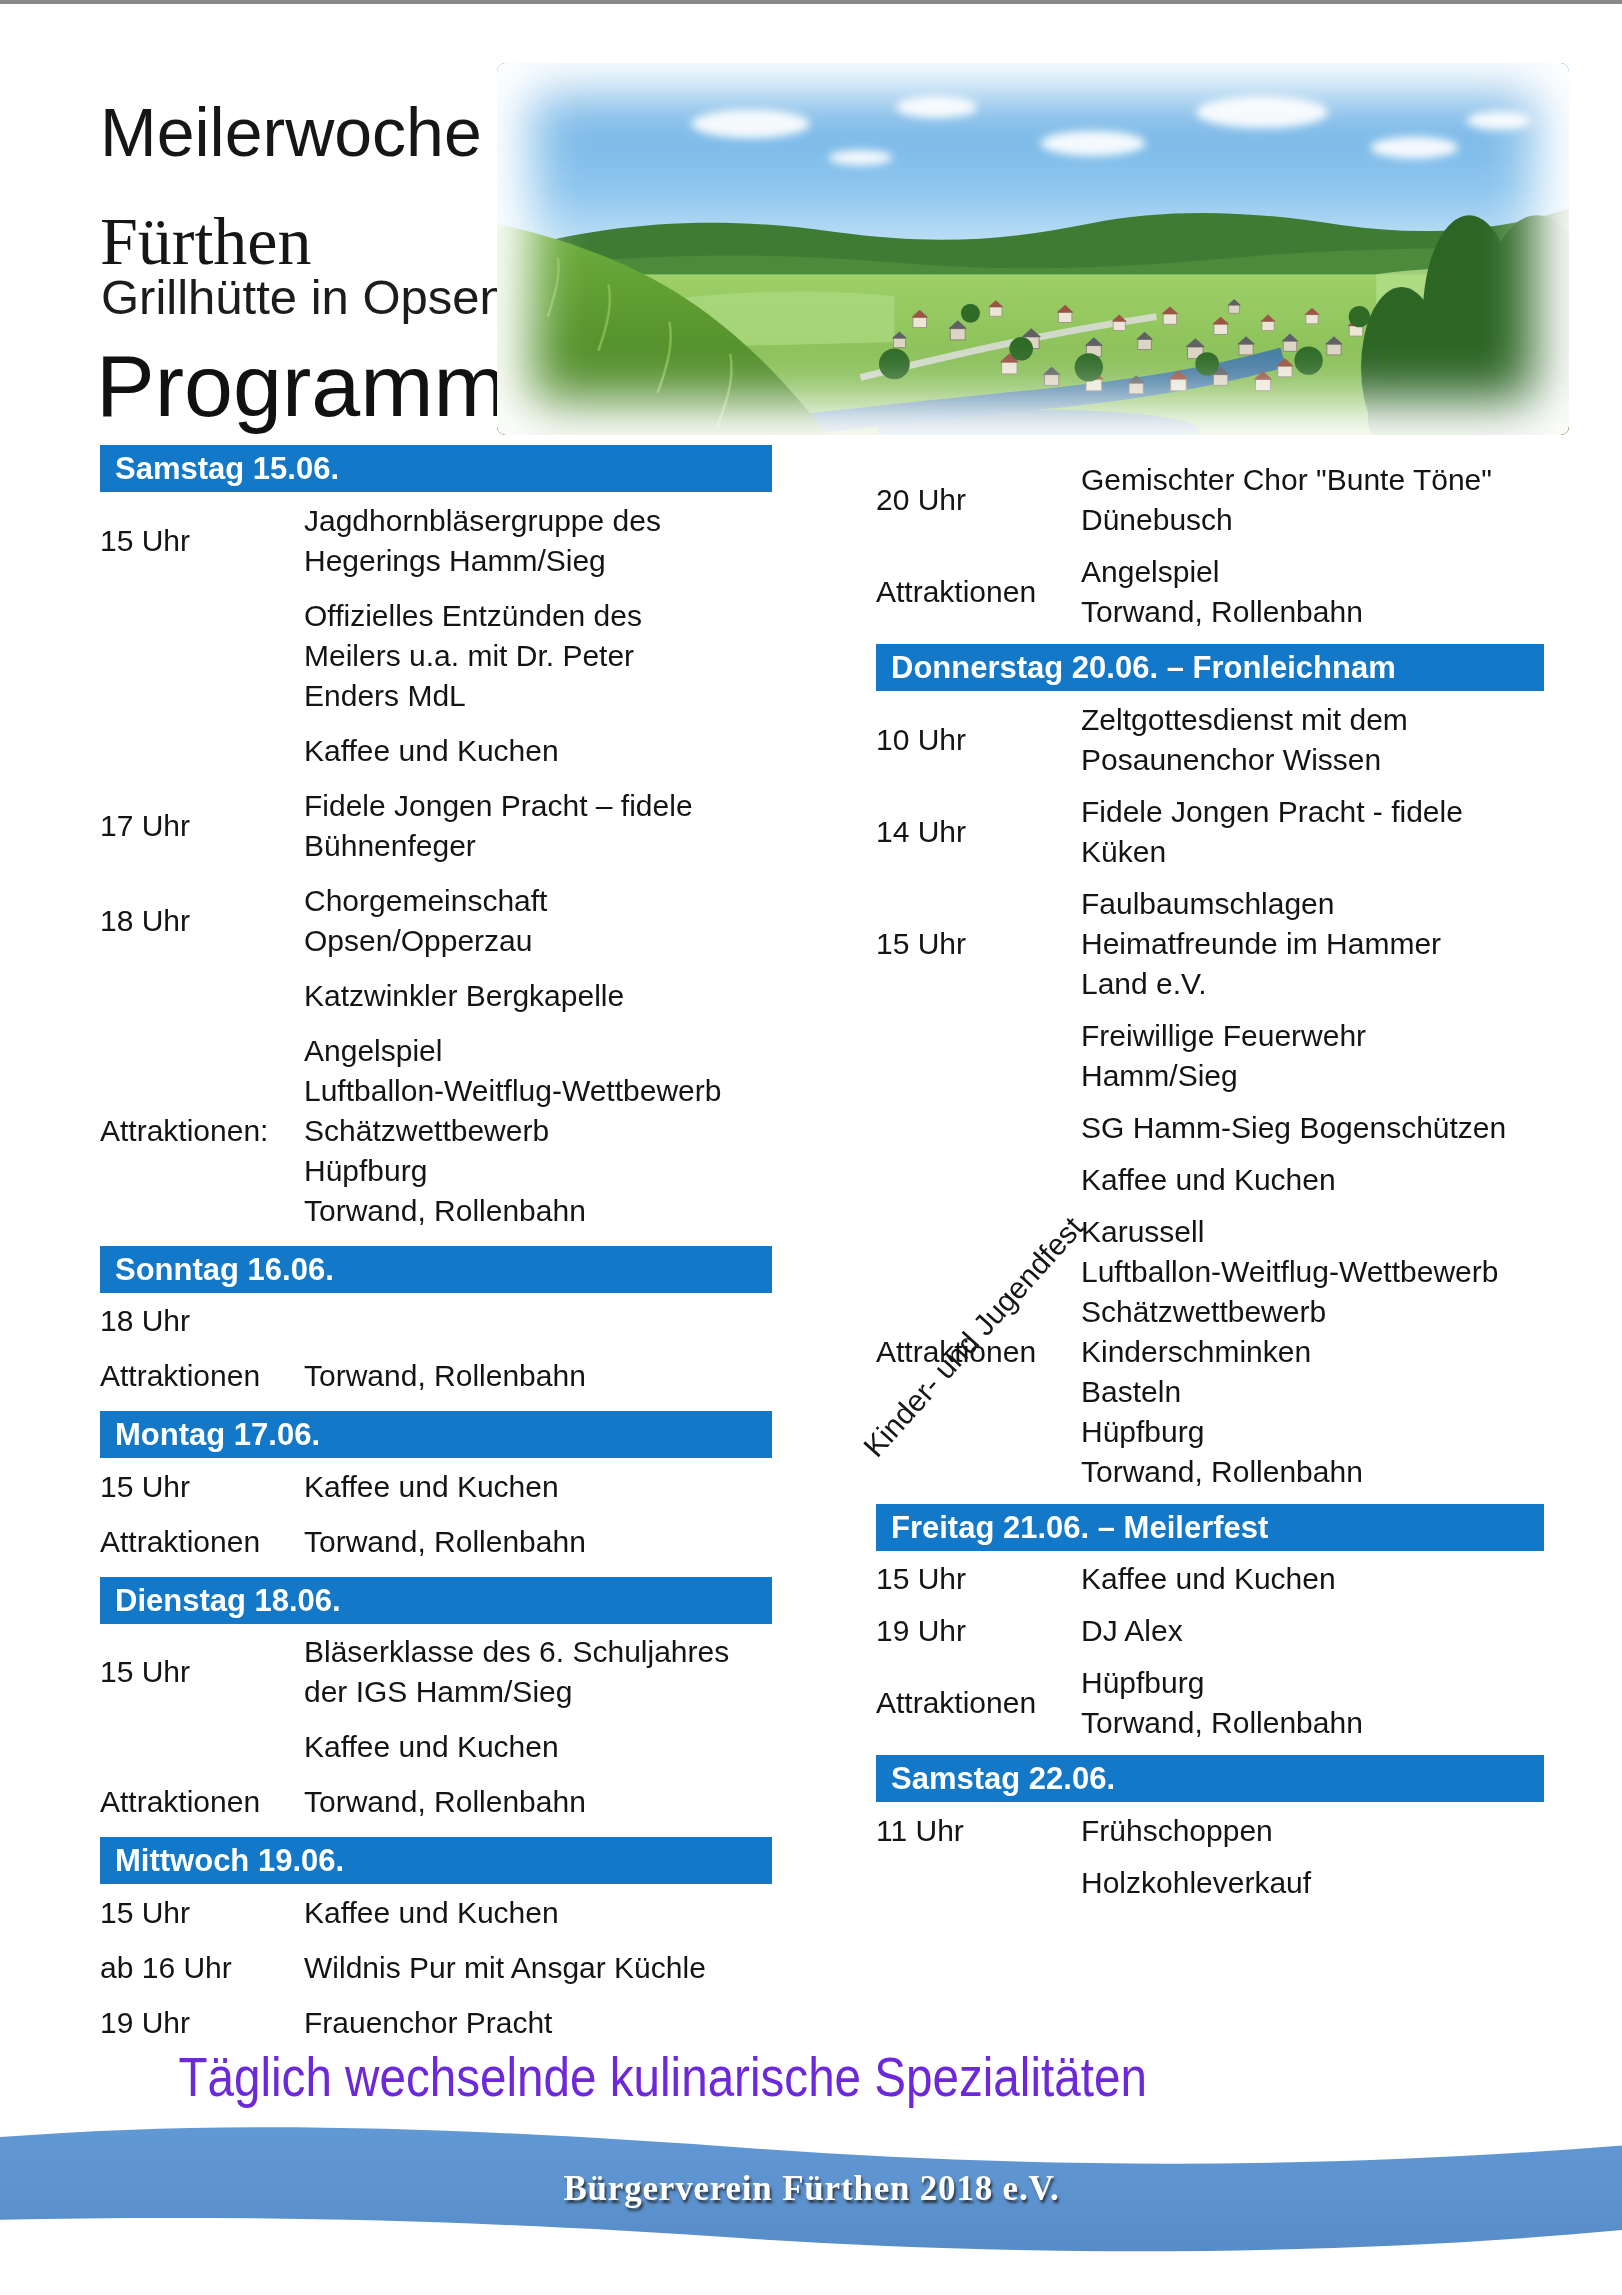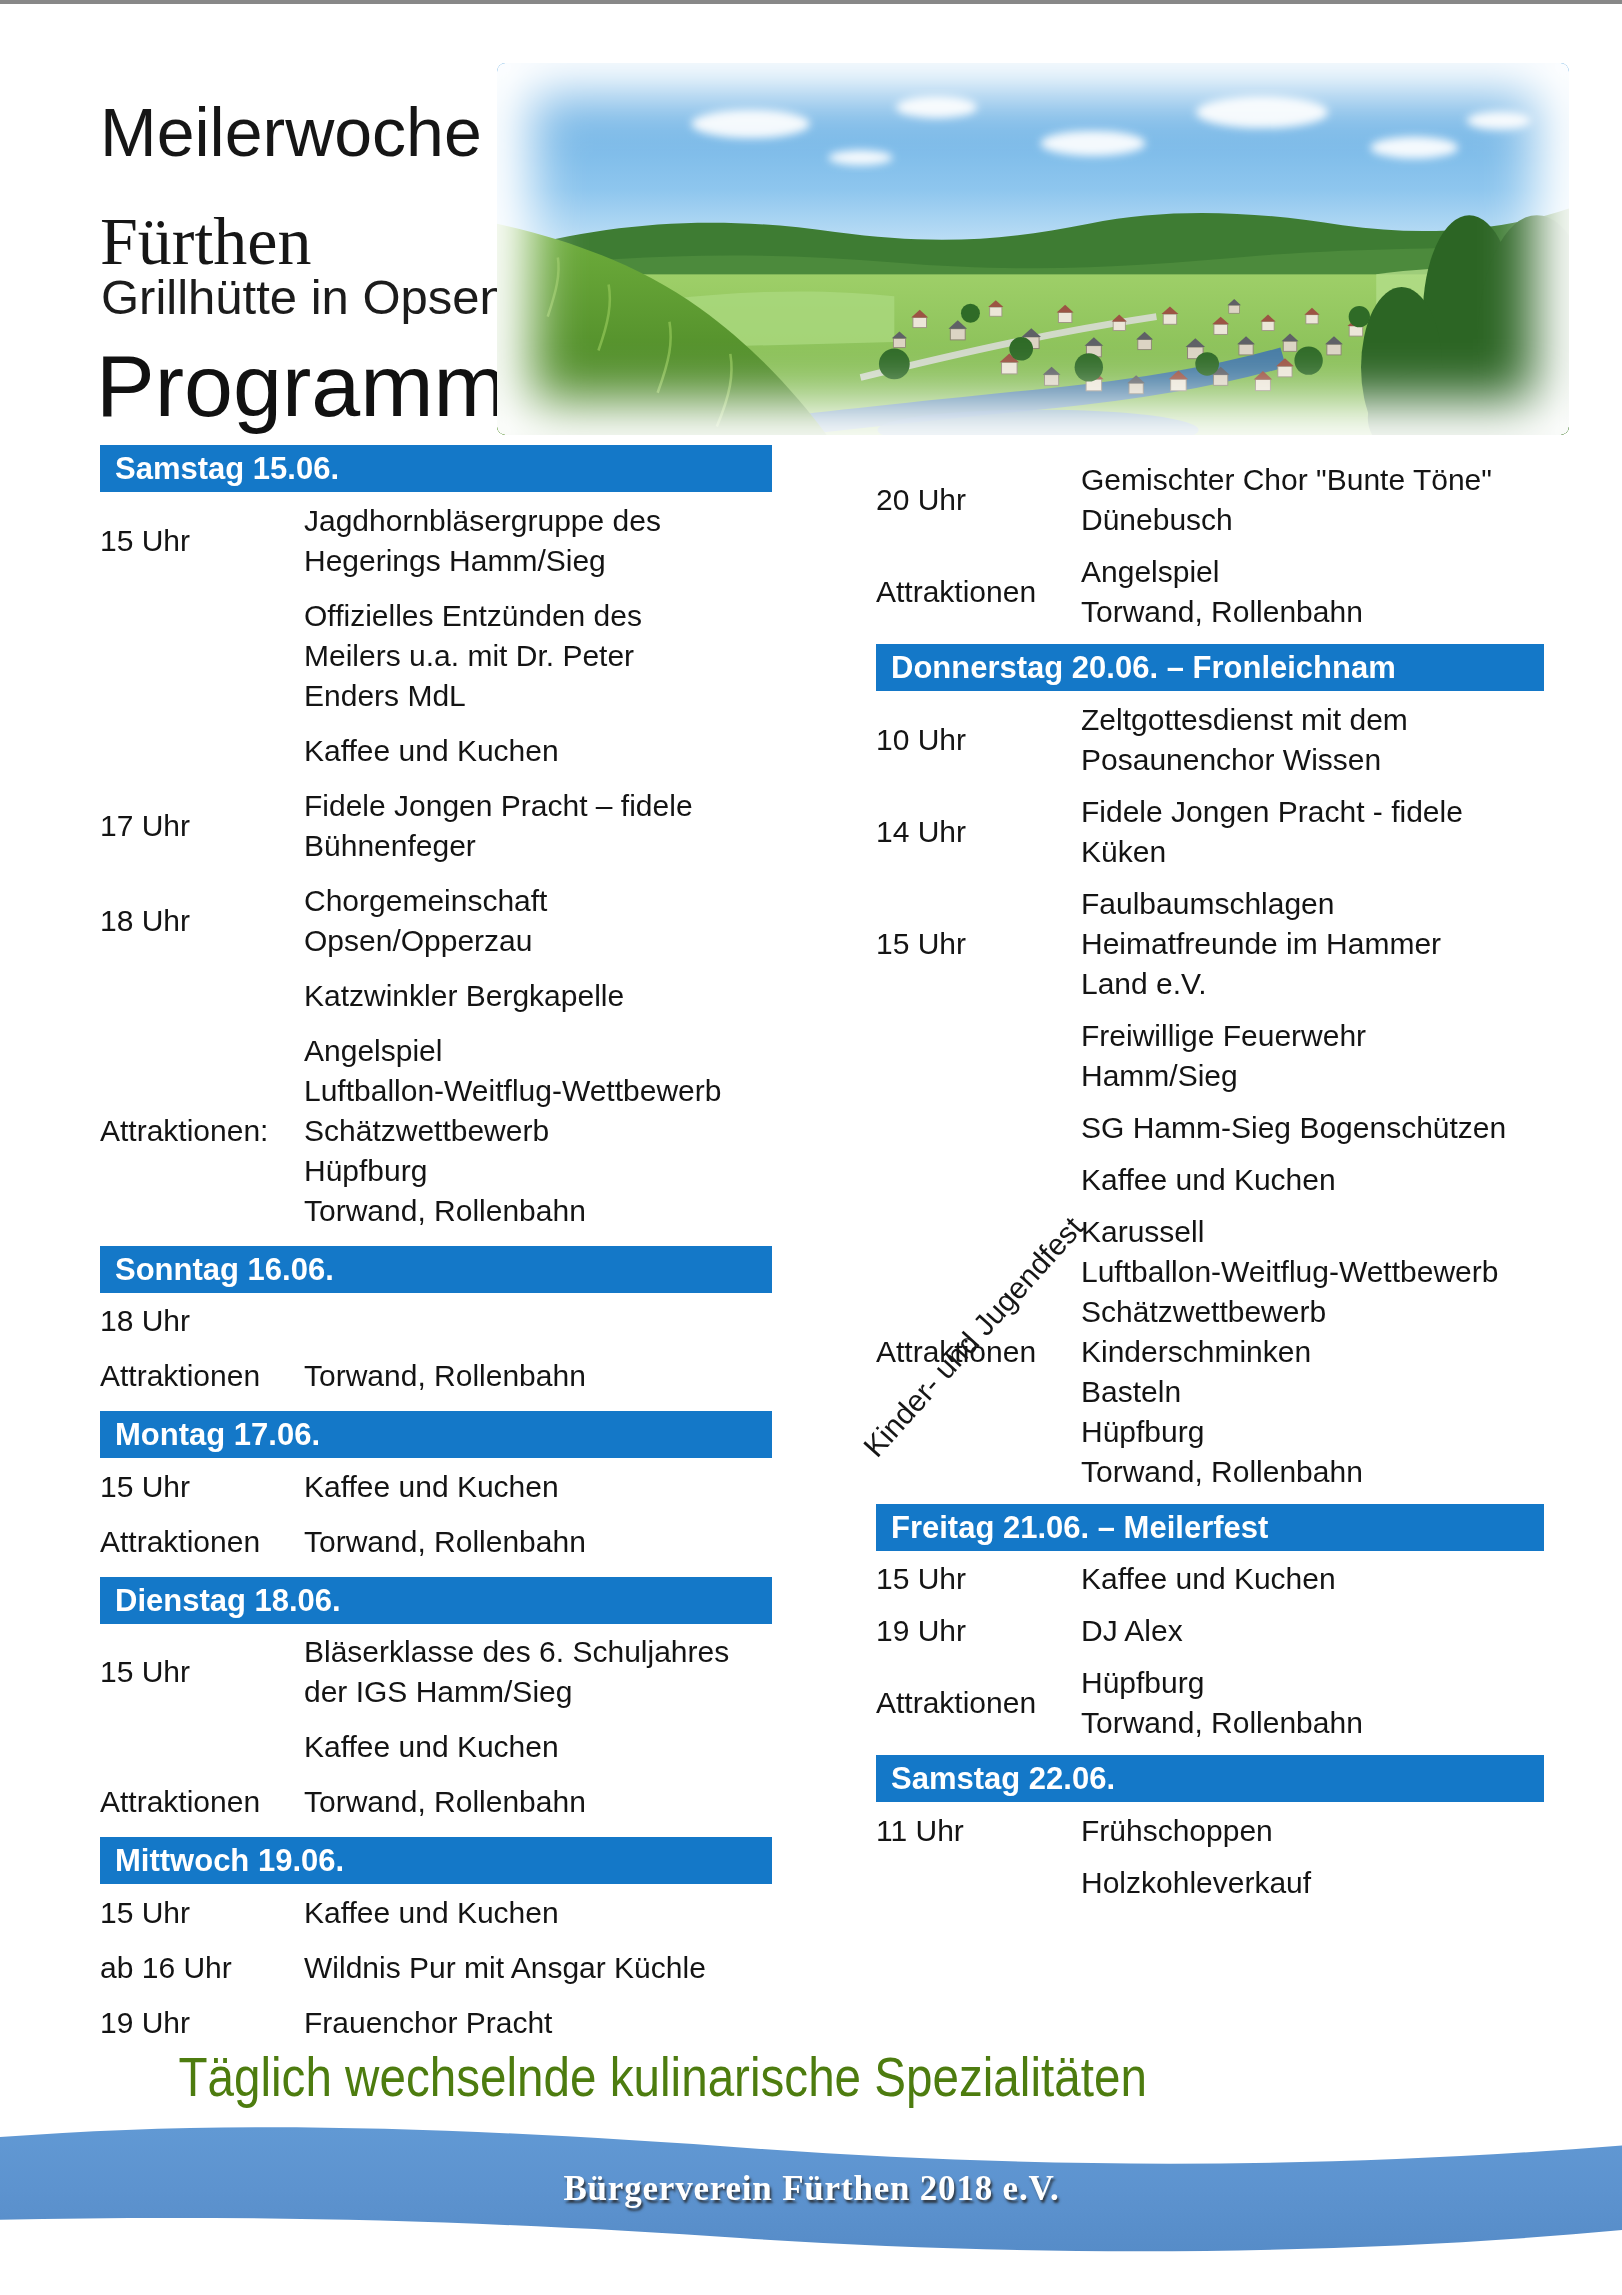--- a/index.html
+++ b/index.html
@@ -53,21 +53,21 @@
   
   .rotated-note{
     position:absolute;left:857px;top:1437px;
     font-size:30px;color:#161616;white-space:nowrap;
     transform:rotate(-48deg);
     transform-origin:0 0;
   }
   
   .culinary{
     position:absolute;left:0;top:2040px;width:1326px;
-    text-align:center;font-size:56px;color:#4d7c0f;white-space:nowrap;
+    text-align:center;font-size:56px;color:#6d28d9;white-space:nowrap;
   }
   .culinary span{display:inline-block;transform:scaleX(0.85);transform-origin:center;}
   .wave{position:absolute;left:0;top:2096px;width:1623px;height:199px;}
   .banner-text{
     position:absolute;left:0;top:2165px;width:1623px;
     text-align:center;
     font-family:"Liberation Serif", serif;
     font-weight:bold;font-size:35px;color:#ffffff;
     text-shadow:1.7px 2.5px 2.5px rgba(35,35,35,0.8);
     letter-spacing:0.8px;

